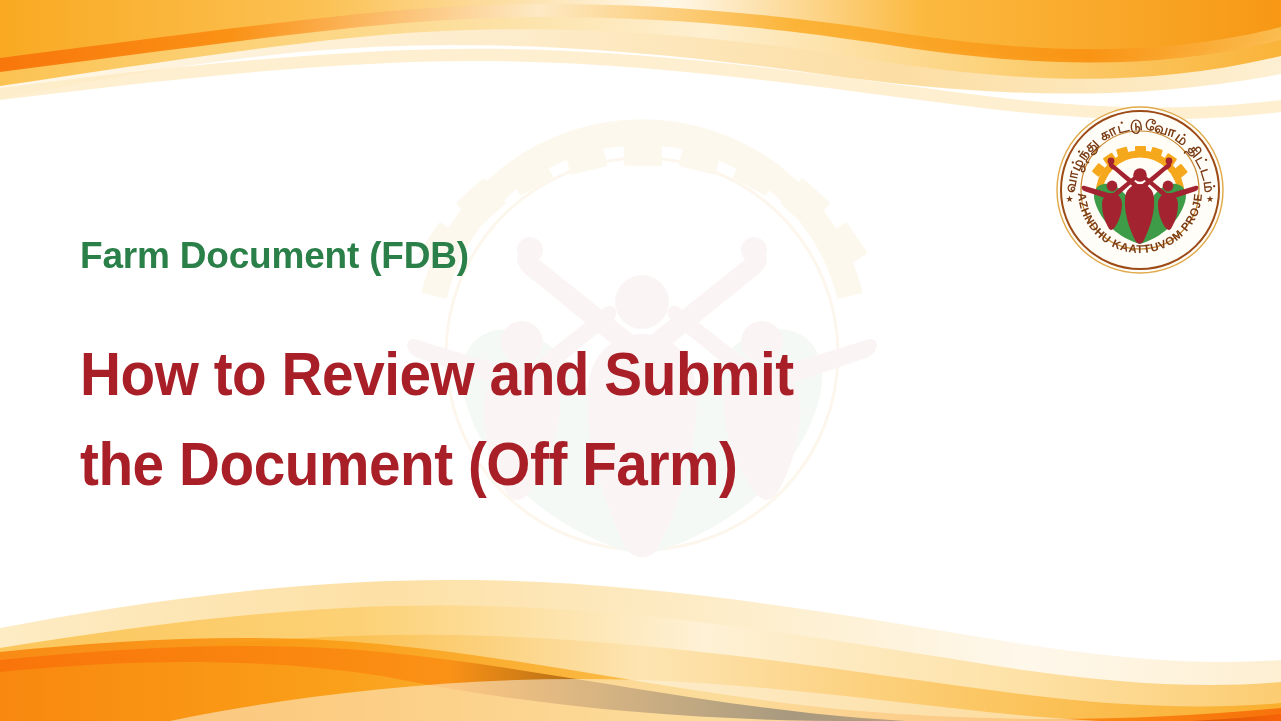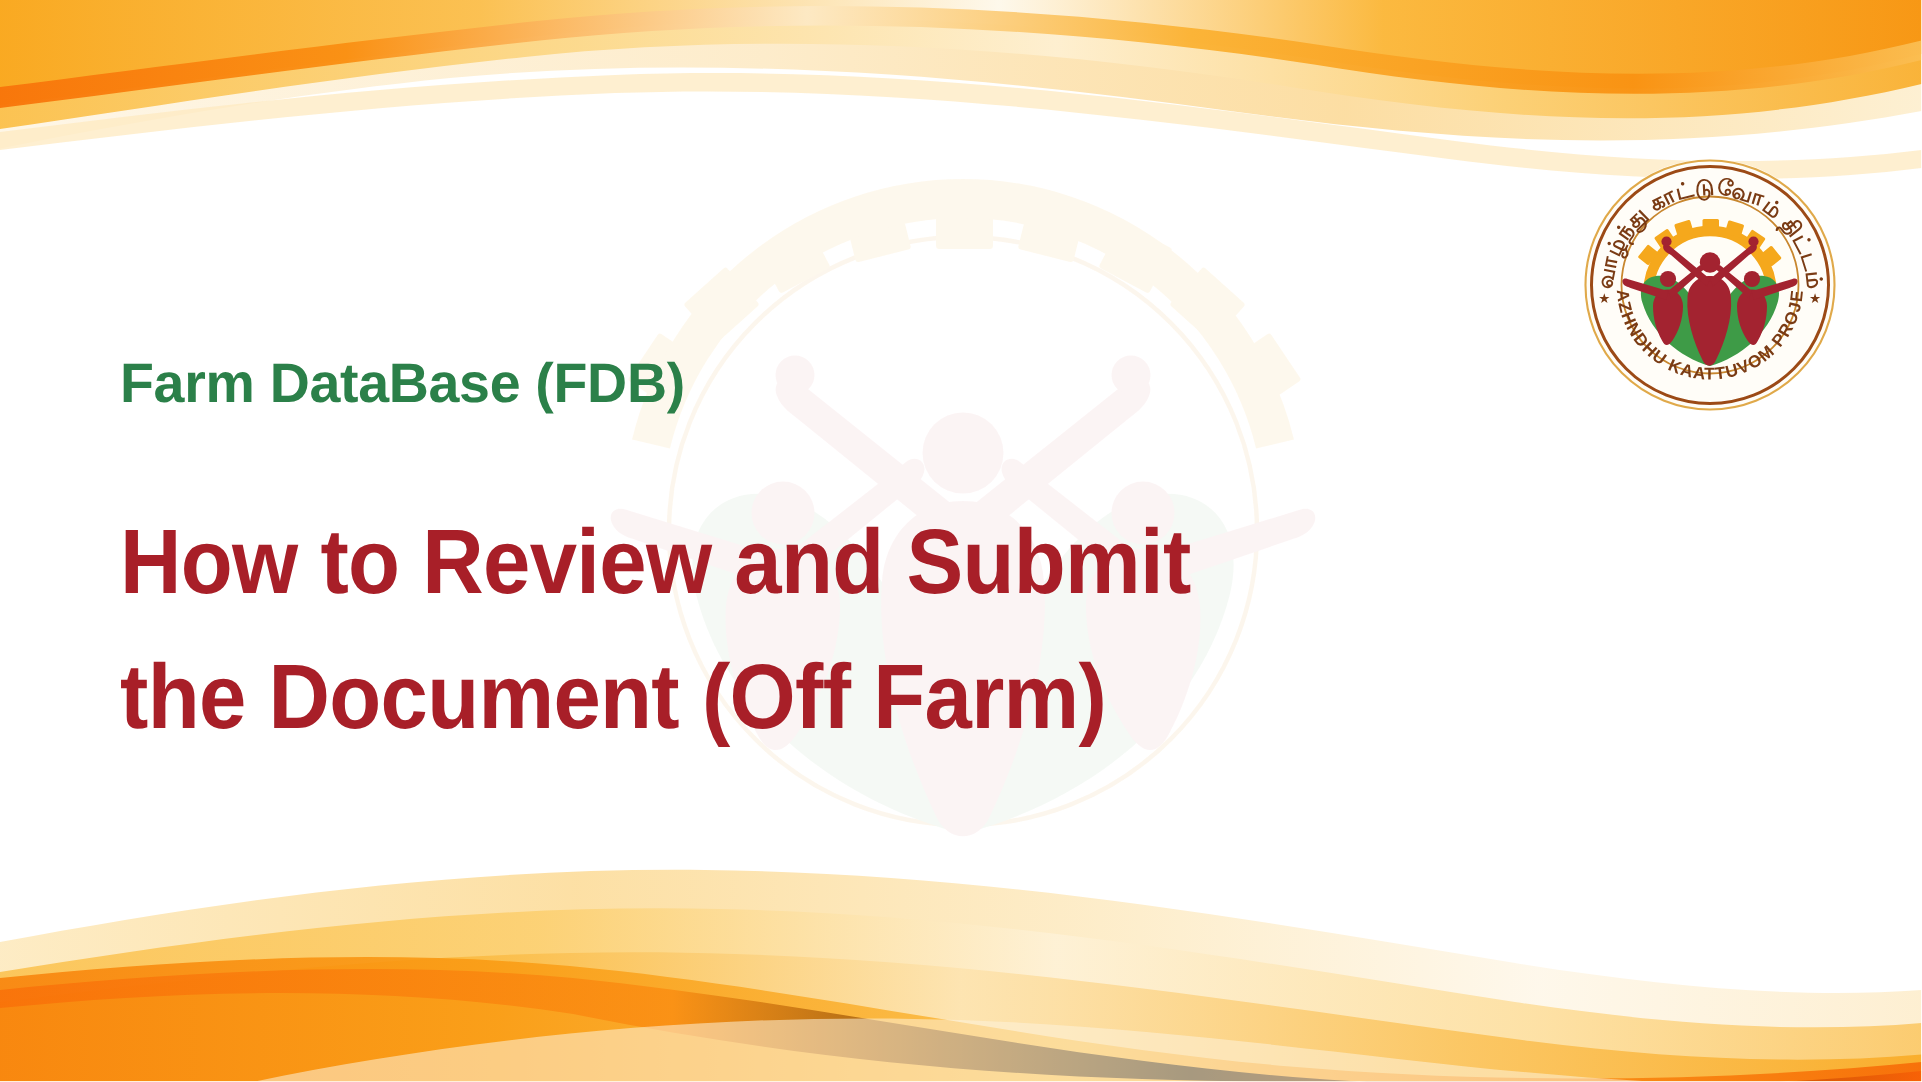--- a/index.html
+++ b/index.html
@@ -182,21 +182,21 @@
           <path d="M270,238 L160,150 C152,144 142,150 146,160 C149,168 156,172 162,177 L262,258 Z"></path>
           <path d="M270,238 L380,150 C388,144 398,150 394,160 C391,168 384,172 378,177 L278,258 Z"></path>
           <circle cx="158" cy="146" r="13"></circle>
           <circle cx="382" cy="146" r="13"></circle>
         </g>
       </g>
     </svg>
   </div>
 
   <div id="text-block">
-    <div id="subtitle">Farm DataBase (FDB)</div>
+    <div id="subtitle">Farm Document (FDB)</div>
     <div id="main-title">
       <span class="tl">How to Review and Submit</span>
       <span class="tl">the Document (Off Farm)</span>
     </div>
   </div>
 
   <div id="vkp-logo">
     <svg viewBox="0 0 174 174">
       <defs>
         <path id="arcTamil" d="M 22,92 A 65,65 0 0 1 152,92" fill="none"></path>

